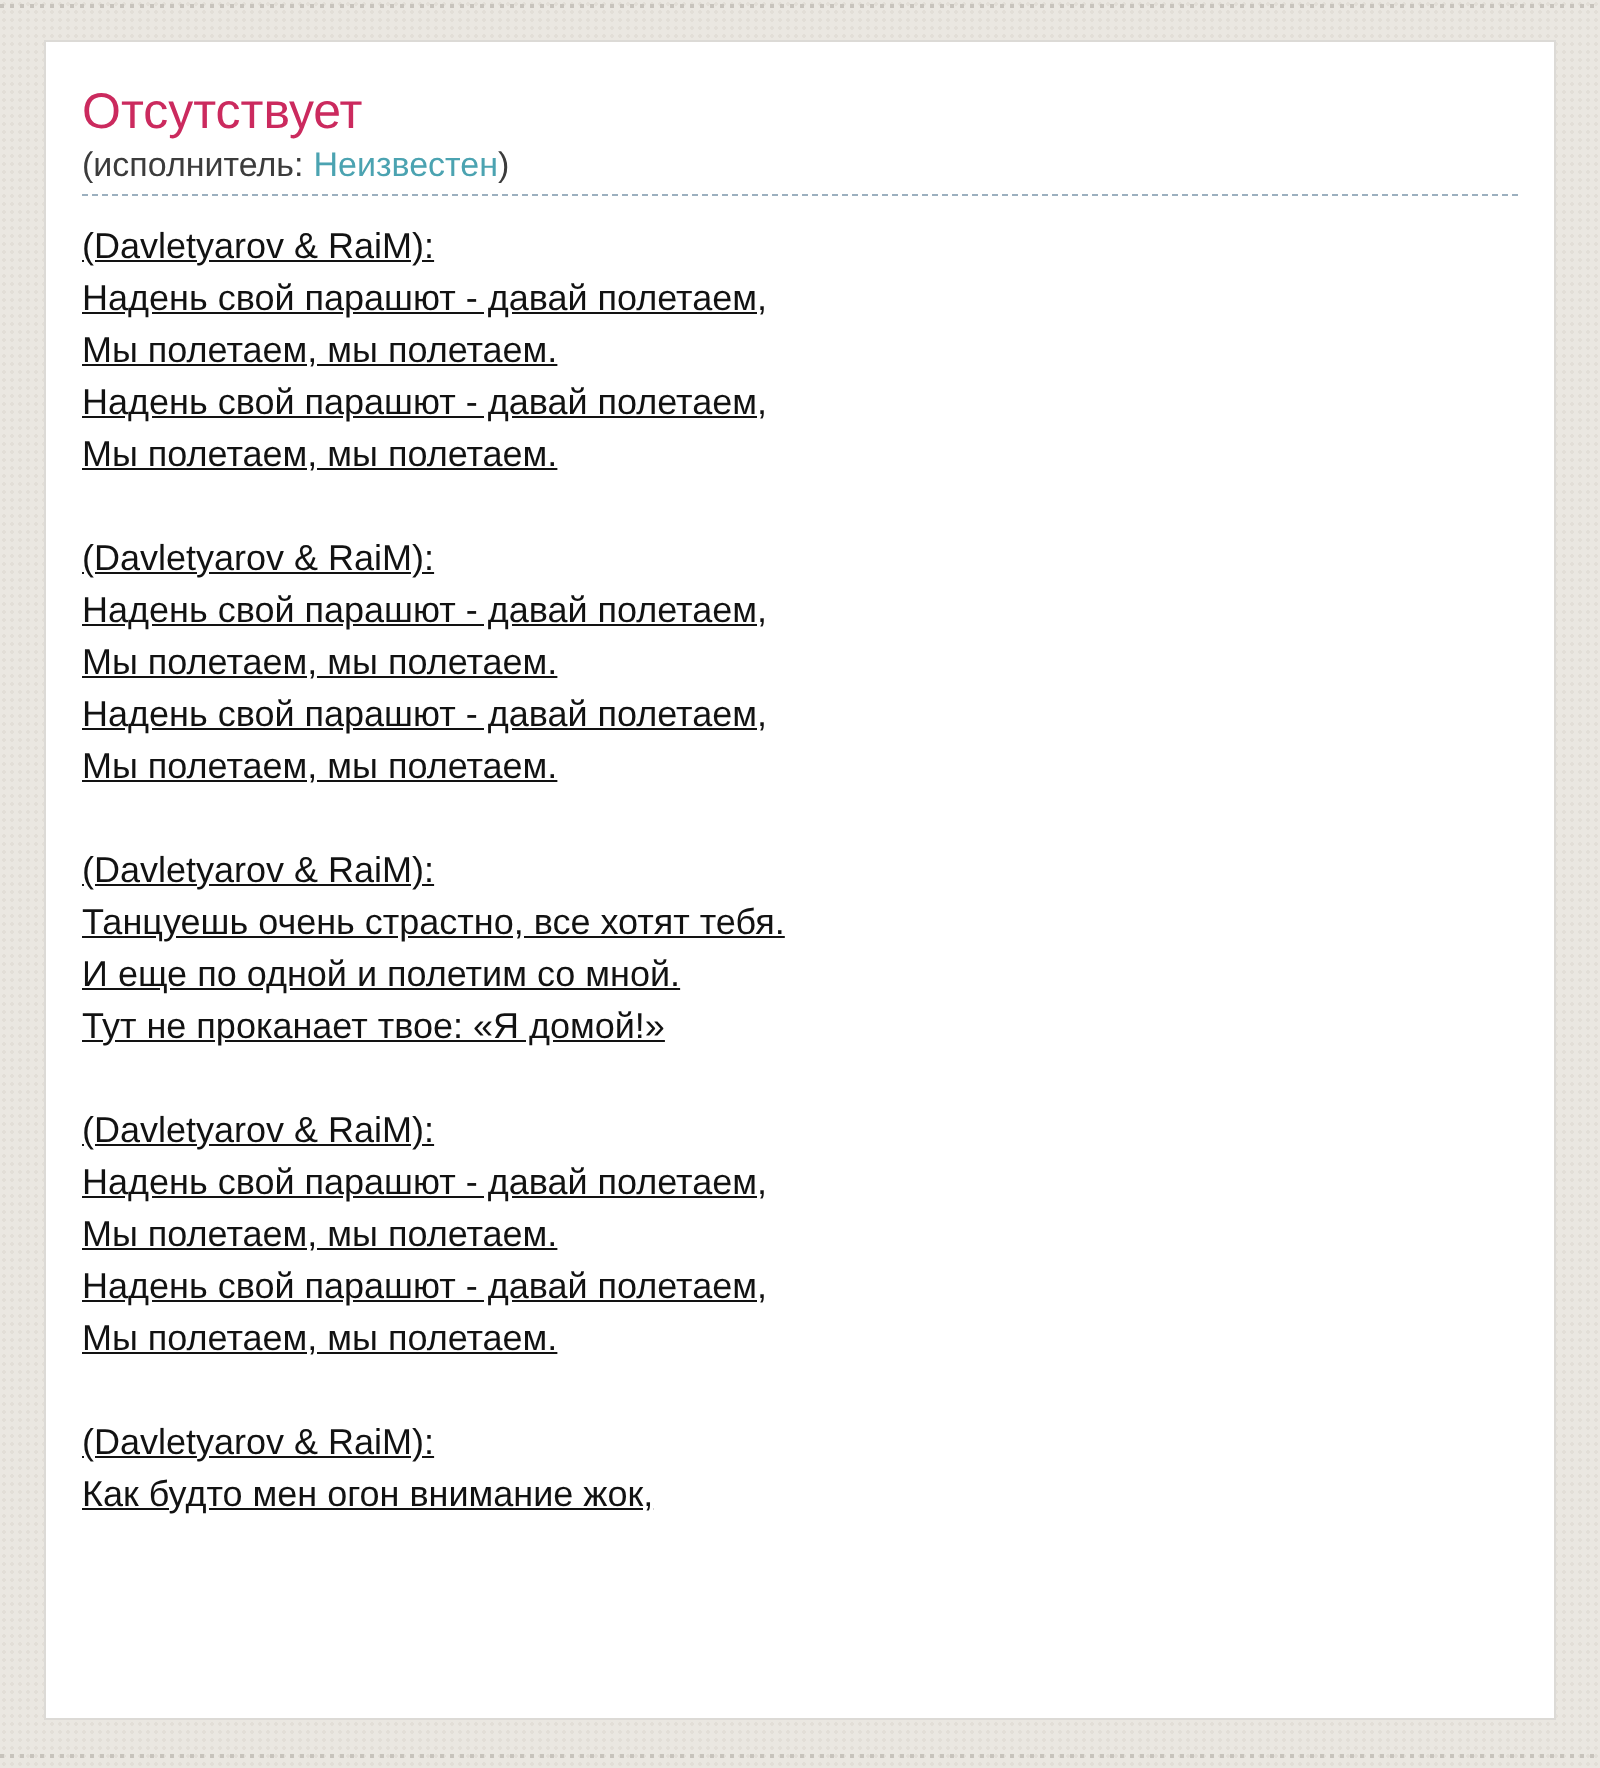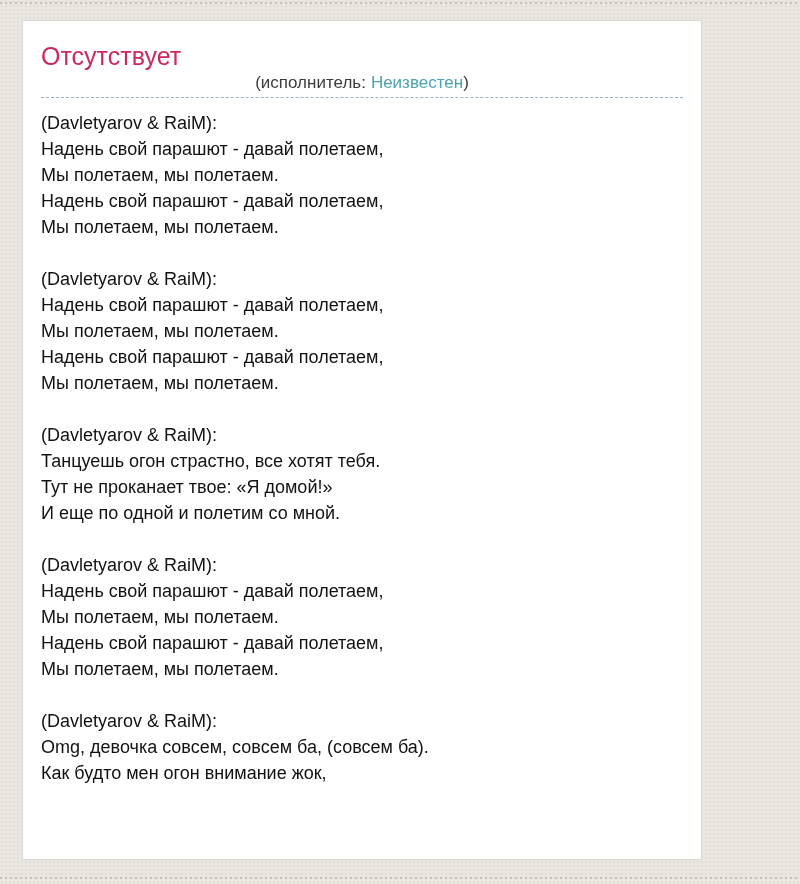--- a/index.html
+++ b/index.html
@@ -25,21 +25,21 @@
     height: 2px;
     background-image: repeating-linear-gradient(90deg, #c7c3bc 0 2px, rgba(0,0,0,0) 2px 5px);
   }
   body::before { top: 2px; }
   body::after  { bottom: 5px; }
 
   .card {
     position: absolute;
     left: 22px;
     top: 20px;
-    width: 680px;
+    width: 756px;
     height: 840px;
     box-sizing: border-box;
     background: #ffffff;
     border: 1px solid #dcdad6;
     padding: 22px 18px 28px 18px;
     z-index: 1;
   }
 
   .song-title {
     margin: 0;
@@ -49,38 +49,37 @@
     color: #cb2a5e;
   }
 
   .artist-line {
     margin-top: 4px;
     font-size: 17px;
     line-height: 19px;
     color: #3c3c3c;
     padding-bottom: 5px;
     border-bottom: 1px dashed #9cb0bf;
-    text-align: center;
   }
   .artist-link {
     color: #4ba3b1;
     text-decoration: none;
     margin-left: 5px;
     cursor: pointer;
   }
 
   .lyrics {
     margin-top: 12px;
     font-size: 18px;
     line-height: 26px;
     color: #121212;
   }
   .lyrics-block { margin: 0 0 26px 0; }
   .lyrics-block:last-child { margin-bottom: 0; }
-  .lyric-line { white-space: pre; }
+  .lyric-line { white-space: pre; text-decoration: underline; }
 </style>
 </head>
 <body>
 
 <div class="card">
   <div>
     <h1 class="song-title">Отсутствует</h1>
     <div class="artist-line"><span>(исполнитель:</span><a class="artist-link">Неизвестен</a><span>)</span></div>
   </div>
 
@@ -94,30 +93,29 @@
     </div>
     <div class="lyrics-block">
       <div class="lyric-line">(Davletyarov &amp; RaiM):</div>
       <div class="lyric-line">Надень свой парашют - давай полетаем,</div>
       <div class="lyric-line">Мы полетаем, мы полетаем.</div>
       <div class="lyric-line">Надень свой парашют - давай полетаем,</div>
       <div class="lyric-line">Мы полетаем, мы полетаем.</div>
     </div>
     <div class="lyrics-block">
       <div class="lyric-line">(Davletyarov &amp; RaiM):</div>
-      <div class="lyric-line">Танцуешь огон страстно, все хотят тебя.</div>
+      <div class="lyric-line">Танцуешь очень страстно, все хотят тебя.</div>
+      <div class="lyric-line">И еще по одной и полетим со мной.</div>
       <div class="lyric-line">Тут не проканает твое: «Я домой!»</div>
-      <div class="lyric-line">И еще по одной и полетим со мной.</div>
     </div>
     <div class="lyrics-block">
       <div class="lyric-line">(Davletyarov &amp; RaiM):</div>
       <div class="lyric-line">Надень свой парашют - давай полетаем,</div>
       <div class="lyric-line">Мы полетаем, мы полетаем.</div>
       <div class="lyric-line">Надень свой парашют - давай полетаем,</div>
       <div class="lyric-line">Мы полетаем, мы полетаем.</div>
     </div>
     <div class="lyrics-block">
       <div class="lyric-line">(Davletyarov &amp; RaiM):</div>
-      <div class="lyric-line">Omg, девочка совсем, совсем ба, (совсем ба).</div>
       <div class="lyric-line">Как будто мен огон внимание жок,</div>
     </div>
   </div>
 </div>
 
 </body></html>

